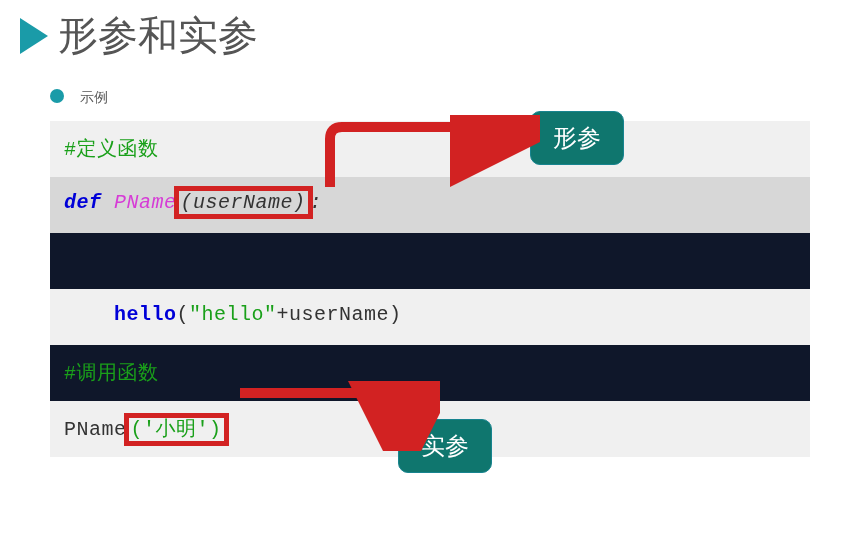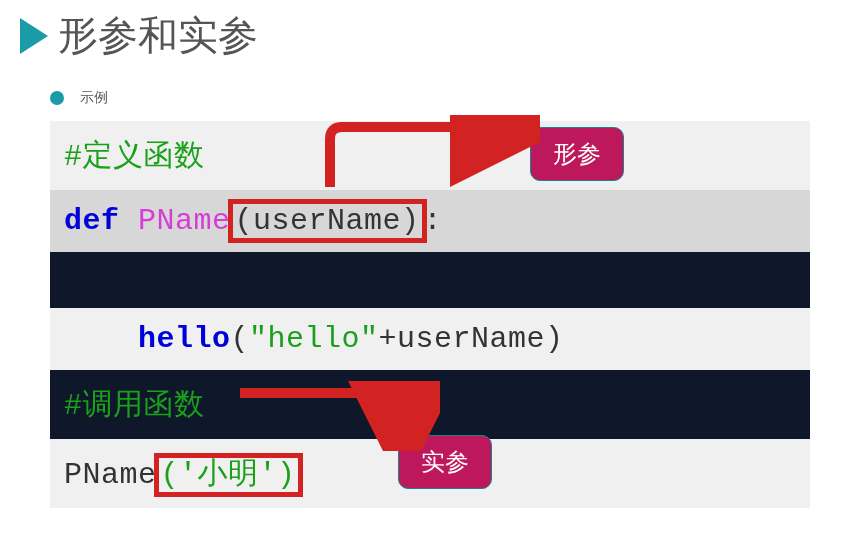--- a/index.html
+++ b/index.html
@@ -24,68 +24,67 @@
     border-left: 28px solid #1a9ba8;
     margin-right: 10px;
   }
   .title {
     font-size: 40px;
     color: #555;
     font-weight: 400;
   }
   .example-row {
     display: flex;
-    align-items: center;
+    align-items: flex-start;
     padding: 26px 0 14px 50px;
   }
   .bullet {
     width: 14px; height: 14px;
     border-radius: 50%;
     background: #1a9ba8;
     margin-right: 16px;
   }
   .example-label {
     font-size: 14px;
     color: #555;
   }
   .code-block {
     margin-left: 50px;
     width: 760px;
     position: relative;
   }
   .code-line {
     font-family: "Consolas", "Courier New", monospace;
-    font-size: 30px;
+    font-size: 20px;
     padding: 14px 10px 14px 14px;
     white-space: pre;
     letter-spacing: 0.5px;
     min-height: 56px;
   }
   .bg-light { background: #f0f0f0; }
-  .bg-dark  { background: #d7d7d7; }
+  .bg-dark  { background: #d7d7d7; font-style: italic; }
   .bg-white { background: #0f172a; }
   .comment { color: #1aa01a; }
   .keyword { color: #0000d8; font-weight: bold; }
   .funcname{ color: #d63cd6; }
   .paren   { color: #333; }
   .string  { color: #1aa01a; }
   .redbox {
     outline: 5px solid #d22222;
     outline-offset: -2px;
     padding: 2px 4px;
   }
   .badge {
     position: absolute;
-    background: #be185d;
+    background: #0f766e;
     color: #fff;
     font-size: 24px;
     padding: 10px 22px;
     border-radius: 10px;
     border: 1px solid #17848f;
-    margin-top: 16px;
   }
   .abs-svg {
     position: absolute;
     pointer-events: none;
   }
 </style>
 </head>
 <body>
 
 <div class="title-row">

